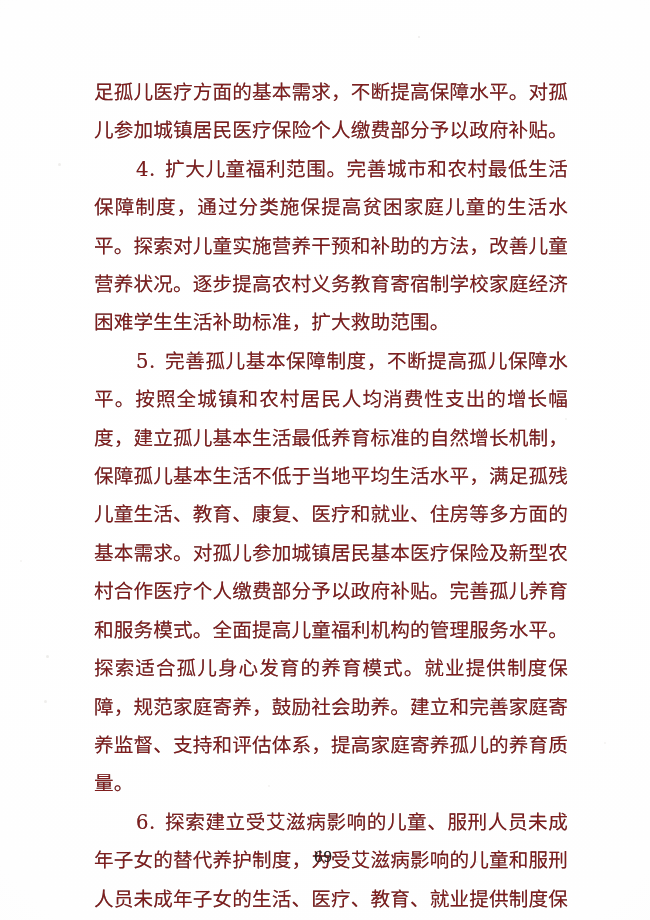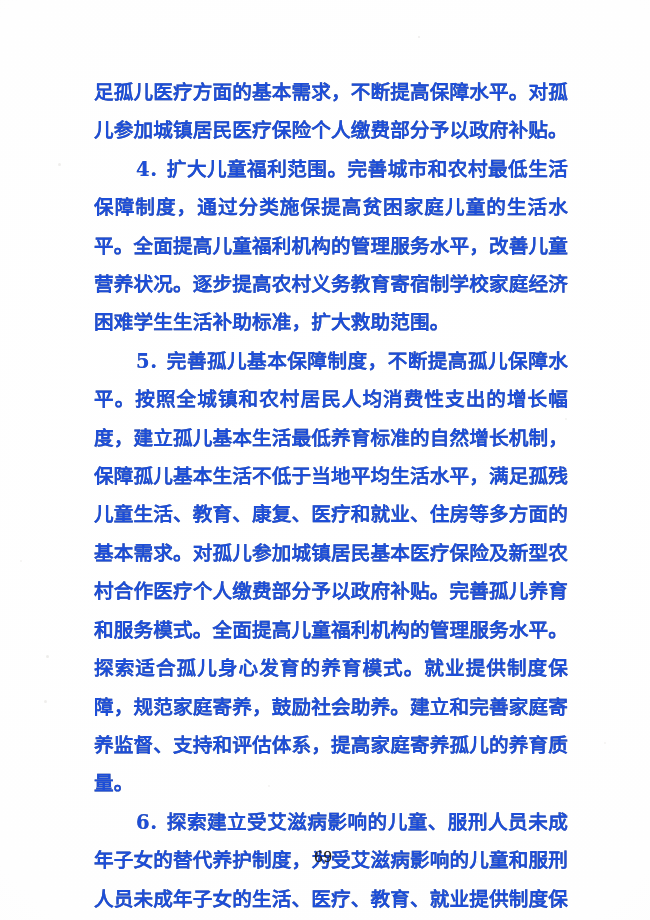--- a/index.html
+++ b/index.html
@@ -49,26 +49,26 @@
     position: absolute;
     left: 94px;
     top: 74px;
     width: 474px;
   }
 
   p.para {
     margin: 0;
     font-size: 19.6px;
     line-height: 38.4px;
-    color: #1d4ed8;
+    color: #7f1d1d;
     text-align: justify;
     text-align-last: left;
     text-justify: inter-character;
     letter-spacing: 0.15px;
-    font-weight: 700;
+    font-weight: 400;
     
     text-shadow: 0 0 0.6px rgba(25,25,25,.55);
     -webkit-font-smoothing: none;
   }
 
   p.para + p.para {
     margin-top: 0;
   }
 
   p.indent {
@@ -118,21 +118,21 @@
     <div class="speck" style="left:476px; top:861px; width:2px; height:2px; opacity:.30;"></div>
   </div>
 
   <div class="text-block">
 
     <p class="para">
       <span>足孤儿医疗方面的基本需求，不断提高保障水平。对孤儿参加城镇居民医疗保险个人缴费部分予以政府补贴。</span>
     </p>
 
     <p class="para indent">
-      <span class="num">4.</span><span class="num-gap"></span><span>扩大儿童福利范围。完善城市和农村最低生活保障制度，通过分类施保提高贫困家庭儿童的生活水平。全面提高儿童福利机构的管理服务水平，改善儿童营养状况。逐步提高农村义务教育寄宿制学校家庭经济困难学生生活补助标准，扩大救助范围。</span>
+      <span class="num">4.</span><span class="num-gap"></span><span>扩大儿童福利范围。完善城市和农村最低生活保障制度，通过分类施保提高贫困家庭儿童的生活水平。探索对儿童实施营养干预和补助的方法，改善儿童营养状况。逐步提高农村义务教育寄宿制学校家庭经济困难学生生活补助标准，扩大救助范围。</span>
     </p>
 
     <p class="para indent">
       <span class="num">5.</span><span class="num-gap"></span><span>完善孤儿基本保障制度，不断提高孤儿保障水平。按照全城镇和农村居民人均消费性支出的增长幅度，建立孤儿基本生活最低养育标准的自然增长机制，保障孤儿基本生活不低于当地平均生活水平，满足孤残儿童生活、教育、康复、医疗和就业、住房等多方面的基本需求。对孤儿参加城镇居民基本医疗保险及新型农村合作医疗个人缴费部分予以政府补贴。完善孤儿养育和服务模式。全面提高儿童福利机构的管理服务水平。探索适合孤儿身心发育的养育模式。就业提供制度保障，规范家庭寄养，鼓励社会助养。建立和完善家庭寄养监督、支持和评估体系，提高家庭寄养孤儿的养育质量。</span>
     </p>
 
     <p class="para indent">
       <span class="num">6.</span><span class="num-gap"></span><span>探索建立受艾滋病影响的儿童、服刑人员未成年子女的替代养护制度，为受艾滋病影响的儿童和服刑人员未成年子女的生活、医疗、教育、就业提供制度保障。为此类儿童提供心理辅导和心理支持。</span>
     </p>
 

